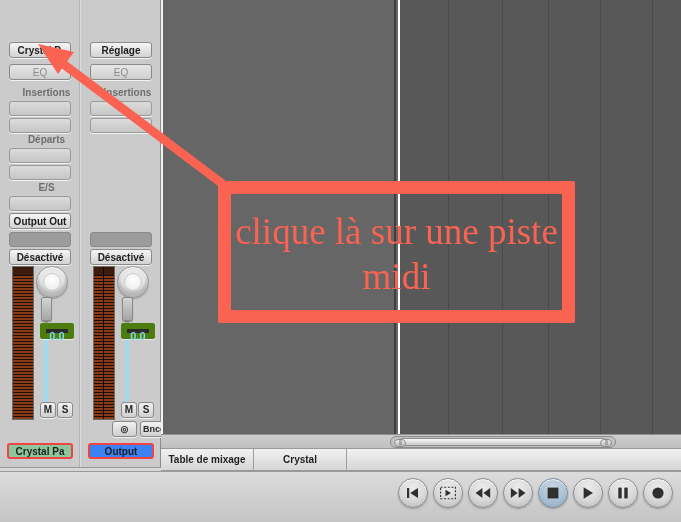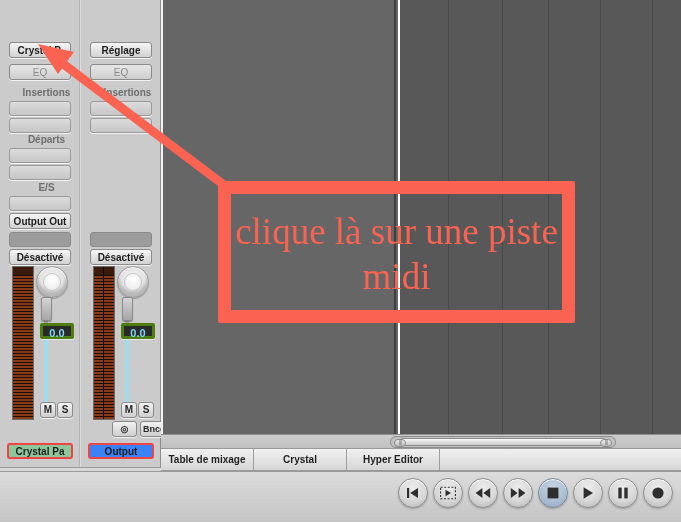--- a/index.html
+++ b/index.html
@@ -82,21 +82,21 @@
   
   .faderTrack{position:absolute;width:4px;background:#a9a9a9;border-radius:2px;}
   .faderFill{position:absolute;width:4px;background:#9fdcee;border-radius:2px;}
   .faderCap{
     position:absolute;width:9px;height:22px;border-radius:2px;
     background:linear-gradient(#d4d4d4,#a6a6a6);
     border:1px solid #8a8a8a;box-shadow:0 1px 1px rgba(0,0,0,.3);
   }
   .lcd{
     position:absolute;width:34px;height:16px;box-sizing:border-box;
-    background:#2a2a2a;border:3px solid #4d7c0f;border-radius:2px;
+    background:#2a2a2a;border:6px solid #4d7c0f;border-radius:2px;
     color:#7fd9ef;font-size:11px;font-weight:bold;text-align:center;line-height:15px;
     font-family:"Liberation Sans", sans-serif;
     box-shadow:0 1px 0 rgba(255,255,255,.6);
   }
   .msbtn{
     position:absolute;width:16px;height:16px;box-sizing:border-box;
     border:1px solid #8a8a8a;border-radius:3px;
     background:linear-gradient(#f2f2f2,#cfcfcf);
     font-size:10px;font-weight:bold;color:#2a2a2a;text-align:center;line-height:14px;
     box-shadow:0 1px 0 rgba(255,255,255,.7);
@@ -294,21 +294,20 @@
     <div class="sbtrack">
       <div class="sbthumb"></div>
       <div class="sbgrip" style="left:3px;">⦀</div>
       <div class="sbgrip" style="right:3px;">⦀</div>
     </div>
   </div>
 
   <div class="tabbar">
     <div class="tab">Table de mixage</div>
     <div class="tab">Crystal</div>
-    <div class="tab">Hyper Editor</div>
     <div class="tab spacer"></div>
   </div>
 
   <div class="bottombar"></div>
   <div class="transport">
     <div class="tbtn">
       <svg width="14" height="12" viewBox="0 0 14 12">
         <rect x="1" y="1" width="2.2" height="10" fill="#2f2f2f"></rect>
         <polygon points="12,1 12,11 4.2,6" fill="#2f2f2f"></polygon>
       </svg>

